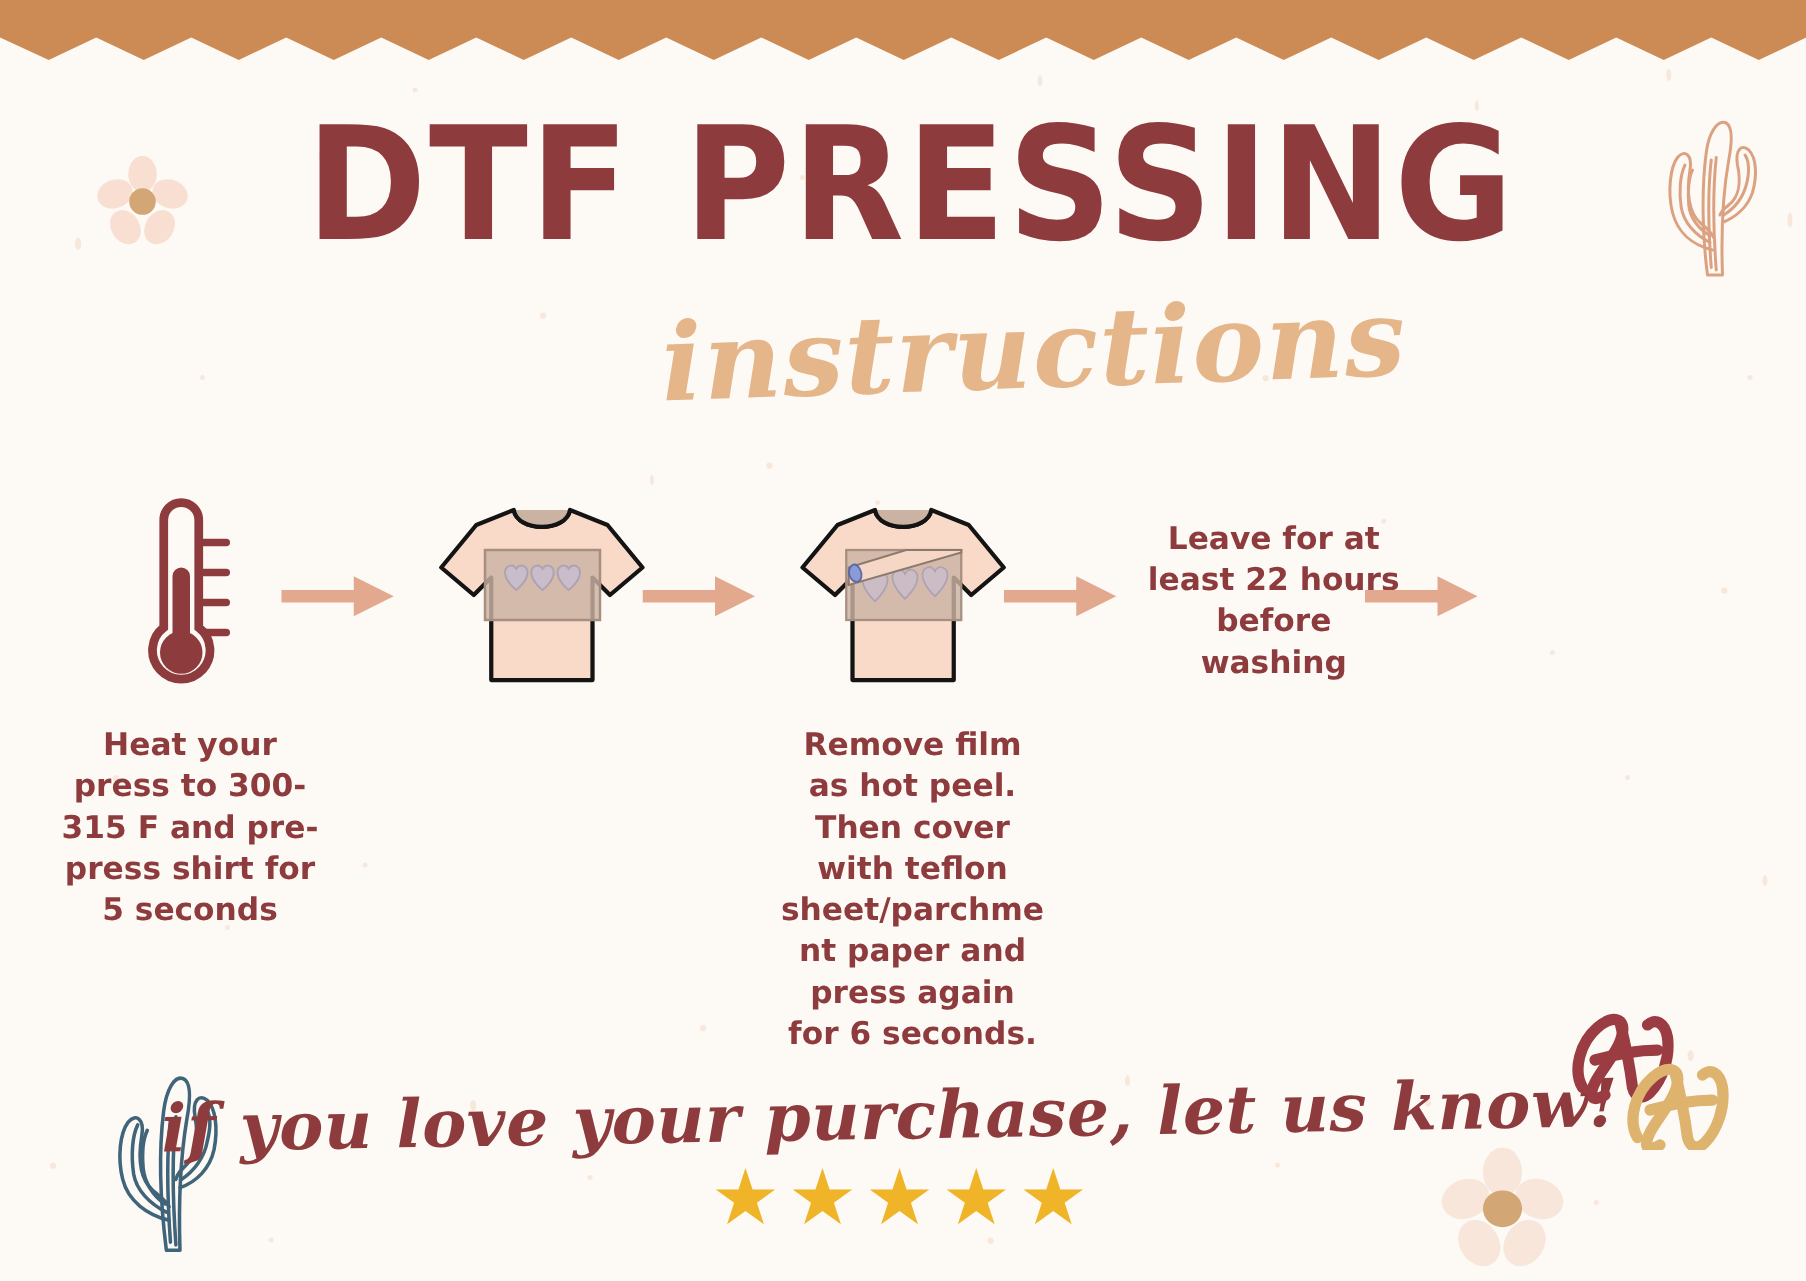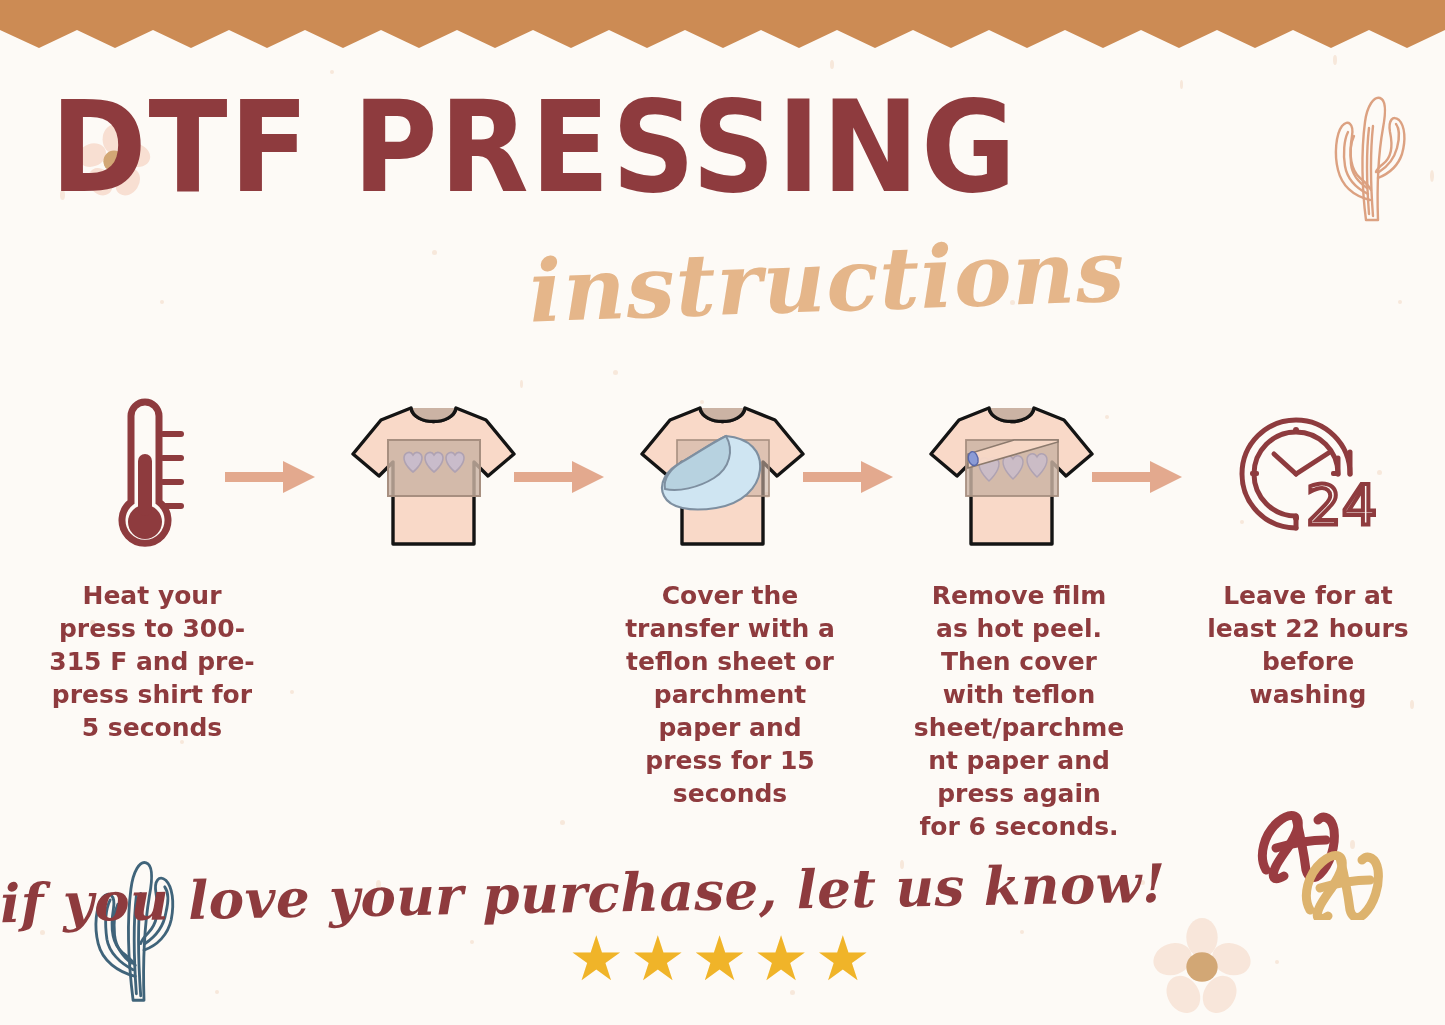--- a/index.html
+++ b/index.html
@@ -35,21 +35,21 @@
     width: 1445px;
     height: 48px;
     z-index: 5;
   }
   
   .title-wrap {
     position: absolute;
     top: 88px;
     left: 0;
     width: 1263px;
-    text-align: left;
+    text-align: right;
     z-index: 6;
   }
   .title-main {
     display: block;
     color: #8E3B3E;
     font-family: "DejaVu Sans", sans-serif;
     font-weight: bold;
     font-size: 126px;
     line-height: .96;
     letter-spacing: 2px;
@@ -130,20 +130,21 @@
     height: 170px;
     z-index: 7;
     pointer-events: none;
   }
   
   .tagline-wrap {
     position: absolute;
     top: 862px;
     left: 0;
     width: 1424px;
+    text-align: center;
     z-index: 6;
   }
   .tagline {
     display: inline-block;
     color: #8E3B3E;
     font-family: "DejaVu Serif", serif;
     font-style: italic;
     font-weight: bold;
     font-size: 53px;
     letter-spacing: .5px;
@@ -284,36 +285,20 @@
           <rect x="47" y="48" width="92" height="56" fill="#CBB3A4" fill-opacity=".82" stroke="#A78F80" stroke-width="2"></rect>
           <g fill="#C9BCCB" stroke="#AFA2B2" stroke-width="1.6">
             <path d="M63 66 c0-5 6-8 9-3 3-5 9-2 9 3 0 7-9 14-9 14 s-9-7-9-14z"></path>
             <path d="M84 66 c0-5 6-8 9-3 3-5 9-2 9 3 0 7-9 14-9 14 s-9-7-9-14z"></path>
             <path d="M105 66 c0-5 6-8 9-3 3-5 9-2 9 3 0 7-9 14-9 14 s-9-7-9-14z"></path>
           </g>
         </svg>
       </div>
     </div>
 
-    <div class="step">
-      <div class="step-art">
-        <svg width="185" height="165" viewBox="0 0 185 165">
-          <path d="M70 16 L40 28 L12 62 L38 84 L52 70 L52 152 L133 152 L133 70 L147 84 L173 62 L145 28 L115 16
-                   C112 34 73 34 70 16 Z" fill="#F9D9C8" stroke="#141414" stroke-width="3.4" stroke-linejoin="round"></path>
-          <path d="M70 16 C73 34 112 34 115 16" fill="#CBB3A4" stroke="#141414" stroke-width="3.4"></path>
-          <rect x="47" y="48" width="92" height="56" fill="#CBB3A4" fill-opacity=".6" stroke="#A78F80" stroke-width="1.6"></rect>
-          <path d="M63 66 c0-5 6-8 9-3 3-5 9-2 9 3 0 7-9 14-9 14 s-9-7-9-14z" fill="#C9BCCB" fill-opacity=".7"></path>
-          <path d="M96 44 C120 46 132 60 130 78 C128 96 112 112 86 116 C60 120 40 116 34 104
-                   C28 92 36 78 52 70 C66 62 80 52 96 44 Z" fill="#CFE5F2" stroke="#7E8FA0" stroke-width="2.2" stroke-linejoin="round"></path>
-          <path d="M96 44 C80 52 66 62 52 70 C40 77 33 87 35 97 C48 100 68 96 84 86
-                   C100 76 104 58 96 44 Z" fill="#AFCBDA" fill-opacity=".75" stroke="#7E8FA0" stroke-width="2"></path>
-        </svg>
-      </div>
-      <div class="step-text">Cover the transfer with a teflon sheet or parchment paper and press for 15 seconds</div>
-    </div>
 
     <div class="step">
       <div class="step-art">
         <svg width="185" height="165" viewBox="0 0 185 165">
           <path d="M70 16 L40 28 L12 62 L38 84 L52 70 L52 152 L133 152 L133 70 L147 84 L173 62 L145 28 L115 16
                    C112 34 73 34 70 16 Z" fill="#F9D9C8" stroke="#141414" stroke-width="3.4" stroke-linejoin="round"></path>
           <path d="M70 16 C73 34 112 34 115 16" fill="#CBB3A4" stroke="#141414" stroke-width="3.4"></path>
           <rect x="47" y="48" width="92" height="56" fill="#CBB3A4" fill-opacity=".82" stroke="#A78F80" stroke-width="1.8"></rect>
           <g fill="#C9BCCB" fill-opacity=".85" stroke="#AFA2B2" stroke-width="1.4">
             <path d="M60 72 c0-6 7-9 10-3 3-6 10-3 10 3 0 8-10 17-10 17 s-10-9-10-17z"></path>
@@ -321,42 +306,20 @@
             <path d="M108 68 c0-6 7-9 10-3 3-6 10-3 10 3 0 8-10 17-10 17 s-10-9-10-17z"></path>
           </g>
           <path d="M95 48 L139 48 L139 50 L49 76 L49 62 Z" fill="#F9D9C8" fill-opacity=".92" stroke="#8C7A6D" stroke-width="1.6"></path>
           <path d="M52 60 c-3 2-4 7-1 11 3 4 7 3 8-1 1-5 -3-12 -7-10z" fill="#8B9BD6" stroke="#5A68A8" stroke-width="1.4"></path>
         </svg>
       </div>
       <div class="step-text">Remove film as hot peel. Then cover with teflon sheet/parchment paper and press again for 6 seconds.</div>
     </div>
 
     <div class="step">
-      <div class="step-art">
-        <svg width="150" height="165" viewBox="0 0 150 165">
-          <g fill="none" stroke="#8E3B3E" stroke-width="5" stroke-linecap="round">
-            <path d="M124 82 A54 54 0 1 0 70 136"></path>
-            <path d="M112 82 A42 42 0 1 0 70 124"></path>
-            <line x1="124" y1="60" x2="124" y2="82"></line>
-            <line x1="112" y1="66" x2="112" y2="82"></line>
-            <line x1="70" y1="124" x2="70" y2="136"></line>
-          </g>
-          <g stroke="#8E3B3E" stroke-width="5" stroke-linecap="round">
-            <line x1="70" y1="82" x2="48" y2="62"></line>
-            <line x1="70" y1="82" x2="104" y2="60"></line>
-          </g>
-          <g fill="#8E3B3E">
-            <circle cx="70" cy="38" r="3"></circle>
-            <circle cx="70" cy="126" r="3"></circle>
-            <rect x="24" y="79" width="9" height="5" rx="2"></rect>
-            <rect x="105" y="79" width="9" height="5" rx="2"></rect>
-          </g>
-          <text x="80" y="132" font-family="DejaVu Sans, sans-serif" font-size="56" fill="none" stroke="#8E3B3E" stroke-width="4">24</text>
-        </svg>
-      </div>
       <div class="step-text">Leave for at least 22 hours before washing</div>
     </div>
   </div>
 
   <div class="arrow-layer">
     <div class="arrow-cell arrow-1">
       <svg width="92" height="36" viewBox="0 0 92 36">
         <path d="M0 13 H58 V2 L90 18 L58 34 V23 H0 Z" fill="#E3A98E"></path>
       </svg>
     </div>

